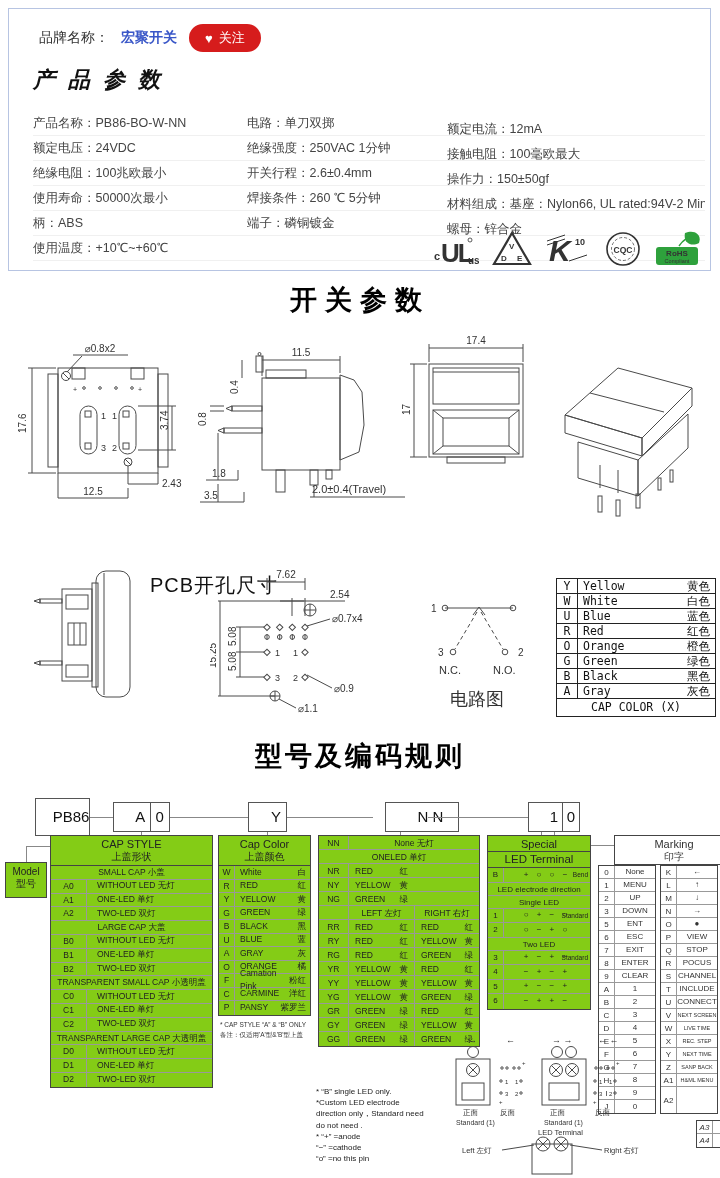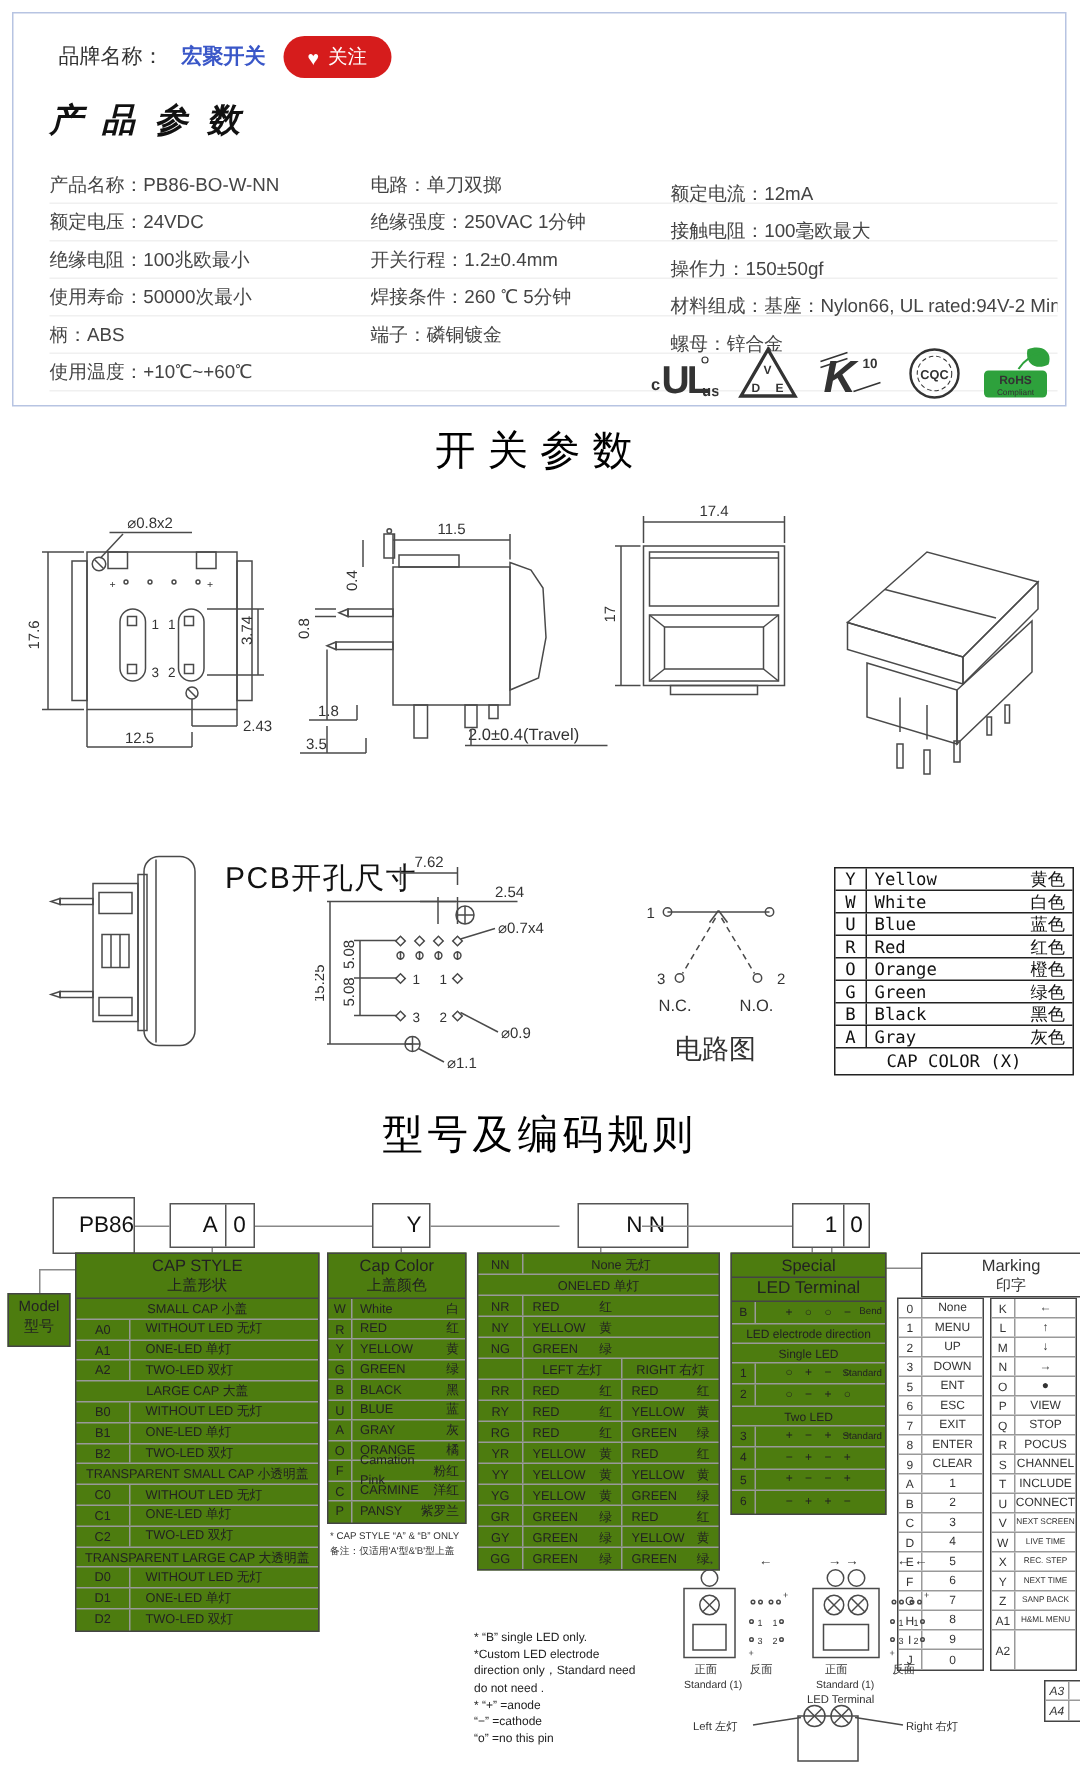--- a/index.html
+++ b/index.html
@@ -25,21 +25,21 @@
   .param-row { display:flex; height:25px; align-items:center; border-bottom:1px solid #f0f0f0; font-size:12.5px; color:#444; }
   .param-cell { overflow:hidden; white-space:nowrap; }
   .param-cell.c0 { width:214px; }
   .param-cell.c1 { width:200px; }
   .param-cell.c2 { flex:1;margin-top:12px; }
   .certs { position:absolute; left:424px; top:218px; width:276px; height:44px;
            display:flex; align-items:center; gap:13px; }
 
   
   .sec-title { position:absolute; left:0; width:720px; text-align:center;
-               font-size:27px; font-weight:normal; color:#000; letter-spacing:8px; }
+               font-size:27px; font-weight:bold; color:#000; letter-spacing:8px; }
 
   
   svg { display:block; }
   svg text { fill:#333; font-family:"Liberation Sans", sans-serif; }
   .draw line, .draw rect, .draw circle, .draw path, .draw polyline, .draw polygon
        { stroke:#4a4a4a; fill:none; stroke-width:1; }
 
   .pcb-title { position:absolute; left:150px; top:572px; font-size:20px; color:#111; letter-spacing:1px; }
 
   
@@ -51,21 +51,21 @@
   .cc-foot { height:17px; line-height:16px; text-align:center; }
 
   
   .code-box { position:absolute; border:1px solid #555; display:flex; background:#fff;
               align-items:center; justify-content:center; font-size:15px; color:#111;padding-left:17px; }
   .code-cell { flex:1; text-align:center; line-height:28px; }
   .code-cell + .code-cell { border-left:1px solid #555; }
   .cline { position:absolute; background:#888; }
 
   
-  .tbl { position:absolute; border:1px solid #444; background:#4d7c0f; color:#222; }
+  .tbl { position:absolute; border:1px solid #444; background:#84cc16; color:#222; }
   .tbl-head { border-bottom:1px solid #444; text-align:center; padding-top:2px; }
   .tbl-head .en { font-size:11px; }
   .tbl-head .cn { font-size:10px; }
   .t-row { display:flex; align-items:center; border-bottom:1px solid #999; }
   .t-row:last-child, .t-span:last-child { border-bottom:none; }
   .t-span { text-align:center; border-bottom:1px solid #999; font-size:8px; color:#222; }
 
   
   .capstyle .t-row, .capstyle .t-span { height:13.8px; line-height:13.8px; font-size:8.5px; }
   .capstyle .t-code { width:36px; text-align:center; border-right:1px solid #999; height:100%; }
@@ -129,21 +129,21 @@
         <div class="param-cell c1">电路：单刀双掷</div>
         <div class="param-cell c2">额定电流：12mA</div>
       </div>
       <div class="param-row">
         <div class="param-cell c0">额定电压：24VDC</div>
         <div class="param-cell c1">绝缘强度：250VAC 1分钟</div>
         <div class="param-cell c2">接触电阻：100毫欧最大</div>
       </div>
       <div class="param-row">
         <div class="param-cell c0">绝缘电阻：100兆欧最小</div>
-        <div class="param-cell c1">开关行程：1.2±0.4mm</div>
+        <div class="param-cell c1">开关行程：2.6±0.4mm</div>
         <div class="param-cell c2">操作力：150±50gf</div>
       </div>
       <div class="param-row">
         <div class="param-cell c0">使用寿命：50000次最小</div>
         <div class="param-cell c1">焊接条件：260 ℃ 5分钟</div>
         <div class="param-cell c2">材料组成：基座：Nylon66, UL  rated:94V-2 Min</div>
       </div>
       <div class="param-row">
         <div class="param-cell c0">柄：ABS</div>
         <div class="param-cell c1">端子：磷铜镀金</div>

